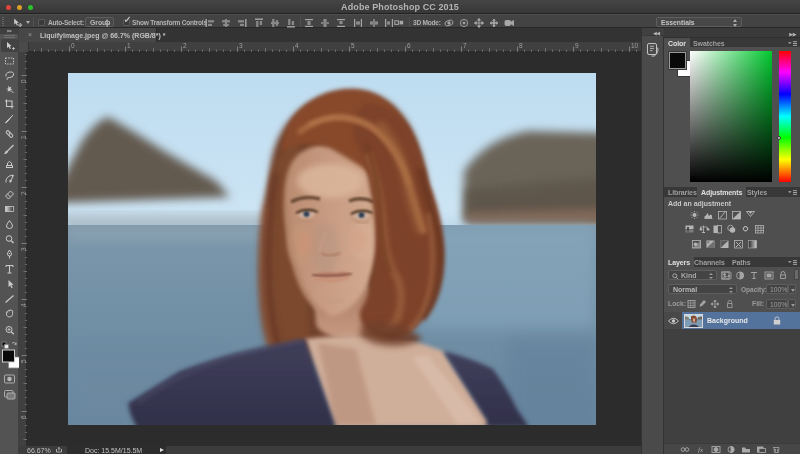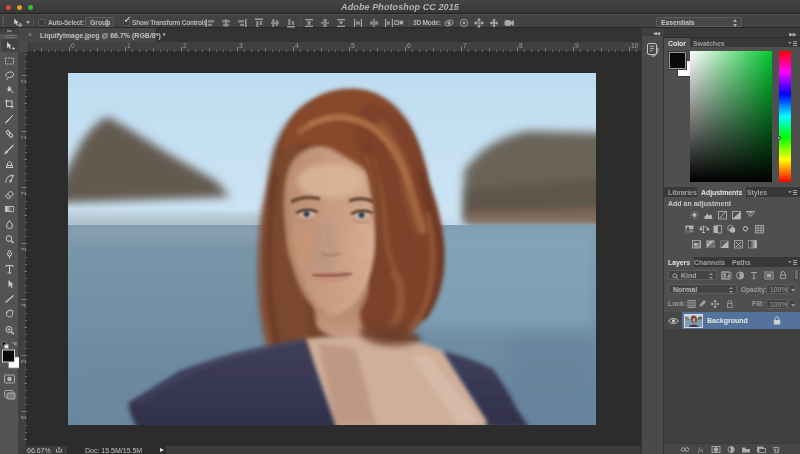--- a/index.html
+++ b/index.html
@@ -5,21 +5,21 @@
 html,body { width:800px; height:454px; overflow:hidden; background:#000; }
 body { font-family:"Liberation Sans", sans-serif; }
 #app { position:absolute; left:0; top:0; width:800px; height:454px; background:#2c2c2c; }
 .abs { position:absolute; }
 
 
 #titlebar { position:absolute; left:0; top:0; width:800px; height:14px;
   background:linear-gradient(#454545,#373737); border-bottom:1px solid #222; }
 .tl { position:absolute; top:5px; width:5px; height:5px; border-radius:50%; }
 #title { position:absolute; top:2px; left:0; width:800px; text-align:center;
-  font-size:9px; font-weight:bold; color:#b4b4b4; letter-spacing:0.1px;font-style:italic; }
+  font-size:9px; font-weight:bold; color:#b4b4b4; letter-spacing:0.1px; }
 
 
 #optbar { position:absolute; left:0; top:14px; width:800px; height:14px;
   background:#434343; border-top:1px solid #4f4f4f; border-bottom:1px solid #282828; }
 .optxt { position:absolute; font-size:6.6px; font-weight:bold; color:#b2b2b2; top:4px; letter-spacing:-0.25px; white-space:nowrap; }
 .cbox { position:absolute; top:3px; width:7px; height:7px; background:#3a3a3a;
   border:1px solid #5a5a5a; border-radius:1px; }
 .drop { position:absolute; top:1.5px; height:10px; background:#474747; border:1px solid #5e5e5e;
   border-radius:2px; font-size:6.8px; font-weight:bold; color:#bbb; line-height:9px; padding-left:4px; }
 .vsep { position:absolute; top:2px; width:1px; height:10px; background:#383838; border-right:1px solid #515151; }

